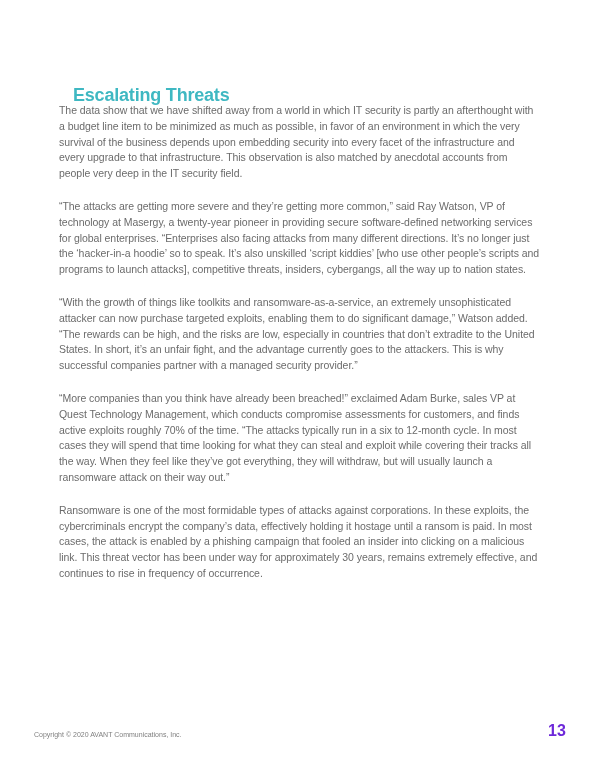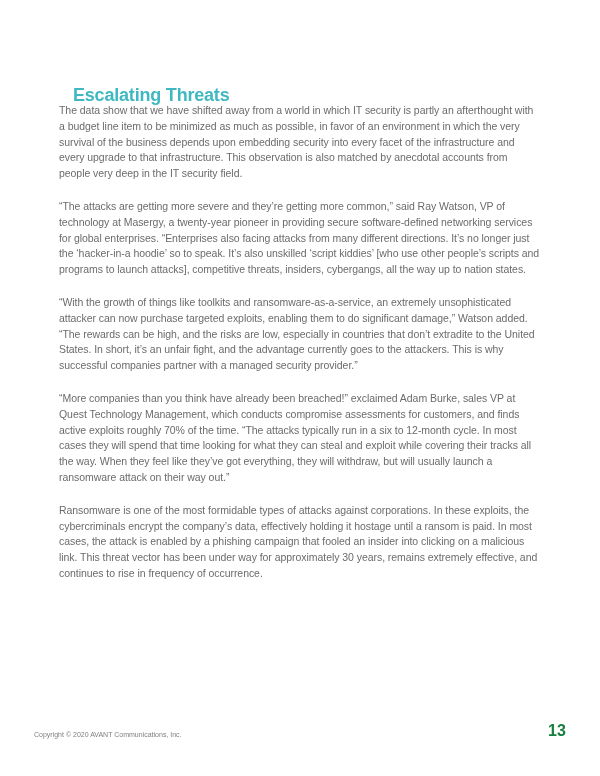--- a/index.html
+++ b/index.html
@@ -2,21 +2,21 @@
 <html><head>
 <meta charset="utf-8">
 <style>
   html, body { margin: 0; padding: 0; background: #ffffff; }
   body { width: 600px; height: 776px; position: relative; overflow: hidden; font-family: "Liberation Sans", sans-serif; }
   .page { position: absolute; left: 0; top: 0; width: 600px; height: 776px; background: #ffffff; }
   .title { position: absolute; left: 57px; top: 69px; margin: 16px; font-family: "Liberation Sans", sans-serif; font-weight: bold; font-size: 18px; color: #3fb8c2; letter-spacing: -0.2px; }
   .body { position: absolute; left: 59px; top: 103px; width: 486px; }
   .para { margin: 0 4px 17px 0; font-size: 10.5px; line-height: 15.8px; color: #6b6b6b; letter-spacing: -0.05px; }
   .footer-copy { position: absolute; left: 34px; top: 731px; font-size: 7px; color: #808080; }
-  .page-num { position: absolute; left: 548px; top: 722px; font-size: 16px; font-weight: bold; color: #15803d; }
+  .page-num { position: absolute; left: 548px; top: 722px; font-size: 16px; font-weight: bold; color: #6d28d9; }
 </style>
 </head>
 <body>
 
 <div class="page">
   <h2 class="title">Escalating Threats</h2>
   <div class="body">
     <p class="para">The data show that we have shifted away from a world in which IT security is partly an afterthought with a budget line item to be minimized as much as possible, in favor of an environment in which the very survival of the business depends upon embedding security into every facet of the infrastructure and every upgrade to that infrastructure. This observation is also matched by anecdotal accounts from people very deep in the IT security field.</p>
     <p class="para">“The attacks are getting more severe and they’re getting more common,” said Ray Watson, VP of technology at Masergy, a twenty-year pioneer in providing secure software-defined networking services for global enterprises. “Enterprises also facing attacks from many different directions. It’s no longer just the ‘hacker-in-a hoodie’ so to speak. It’s also unskilled ‘script kiddies’ [who use other people’s scripts and programs to launch attacks], competitive threats, insiders, cybergangs, all the way up to nation states.</p>
     <p class="para">“With the growth of things like toolkits and ransomware-as-a-service, an extremely unsophisticated attacker can now purchase targeted exploits, enabling them to do significant damage,” Watson added. “The rewards can be high, and the risks are low, especially in countries that don’t extradite to the United States.  In short, it’s an unfair fight, and the advantage currently goes to the attackers. This is why successful companies partner with a managed security provider.”</p>

